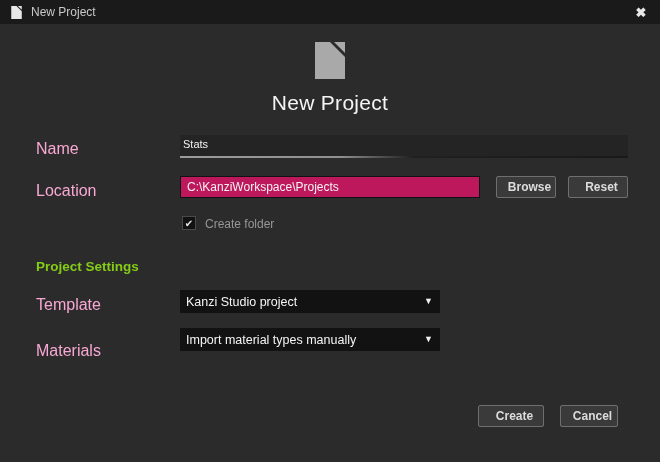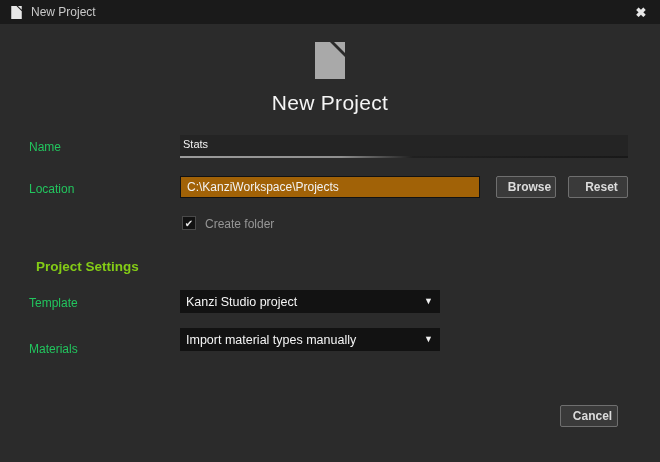--- a/index.html
+++ b/index.html
@@ -38,39 +38,39 @@
     position: absolute; left: 315px; top: 42px;
   }
   .page-title {
     position: absolute; left: 0; top: 91px; width: 660px;
     text-align: center;
     font-size: 21px; color: #f5f5f5; font-weight: normal;
     letter-spacing: 0.3px;
   }
   
   .field-label {
-    position: absolute; left: 29px;
-    font-size: 12px; color: #22c55e;
+    position: absolute; left: 36px;
+    font-size: 16px; color: #f9a8d4;
   }
   .name-field {
     position: absolute; left: 180px; top: 135px;
     width: 448px; height: 23px;
     background: #242424;
     color: #f2f2f2; font-size: 11px;
     padding: 3px 0 0 3px;
   }
   .name-underline {
     position: absolute; left: 0; bottom: 0;
     width: 100%; height: 2px;
     background: linear-gradient(to right, #9b9b9b 0%, #8f8f8f 36%, #202020 52%, #191919 100%);
   }
   .loc-input {
     position: absolute; left: 180px; top: 176px;
     width: 300px; height: 22px;
-    background: #a16207;
+    background: #be185d;
     border: 1px solid #121212;
     color: #f2f2f2; font-size: 12px;
     font-family: "Liberation Sans", sans-serif;
     padding-left: 6px;
     outline: none;
   }
   .btn {
     position: absolute;
     height: 22px;
     background: #3a3a3a;
@@ -165,15 +165,16 @@
     <span>Kanzi Studio project</span>
     <span class="dd-caret">▼</span>
   </div>
 
   <div class="field-label" style="top:342px">Materials</div>
   <div class="dropdown dd-materials">
     <span>Import material types manually</span>
     <span class="dd-caret">▼</span>
   </div>
 
+  <div class="btn btn-create">Create</div>
   <div class="btn btn-cancel">Cancel</div>
 
 </div>
 
 </body></html>

